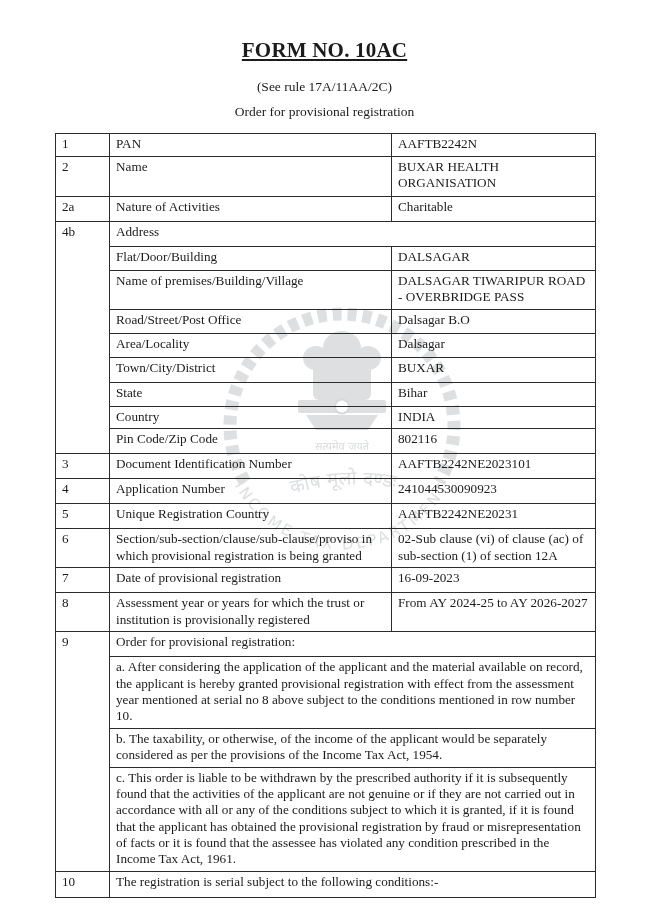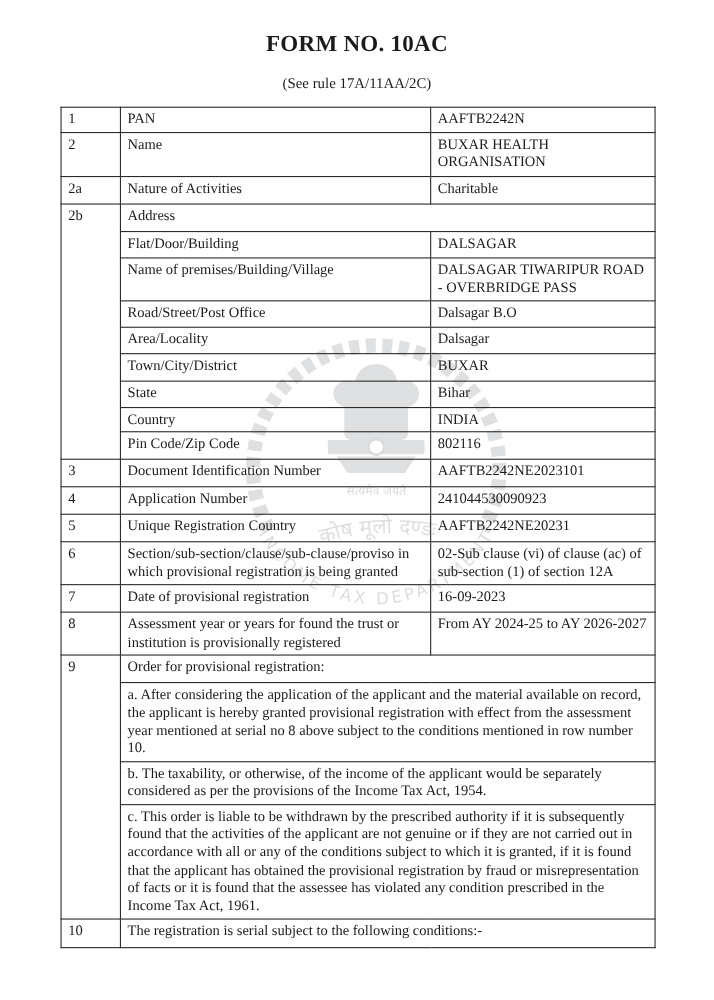--- a/index.html
+++ b/index.html
@@ -6,21 +6,21 @@
   body {
     width: 649px; height: 909px;
     background: #ffffff;
     font-family: "Liberation Serif", serif;
     color: #1b1b1b;
     position: relative;
     overflow: hidden;
   }
 
   .doc-header { text-align: center; padding-top: 26px; position: relative; z-index: 2; }
-  .doc-title { font-size: 21px; font-weight: bold; letter-spacing: 0.2px; margin: 1px; }
+  .doc-title { font-size: 21px; font-weight: bold; letter-spacing: 0.2px; margin: 12px; text-decoration: underline; }
   .doc-rule   { margin-top: 16px; font-size: 13.5px; }
   .doc-order  { margin-top: 9px;  font-size: 13.5px; }
 
   
   .watermark {
     position: absolute; left: 182px; top: 276px;
     width: 320px; height: 320px;
     z-index: 0;
   }
 
@@ -73,20 +73,21 @@
 
     <text font-family="DejaVu Sans, sans-serif" font-size="15" letter-spacing="3" fill="#bfc3c7">
       <textPath href="#wm-bottom-arc" startOffset="50%" text-anchor="middle">INCOME TAX DEPARTMENT</textPath>
     </text>
   </g>
 </svg>
 
 <div class="doc-header">
   <h1 class="doc-title">FORM NO. 10AC</h1>
   <div class="doc-rule">(See rule 17A/11AA/2C)</div>
+  <div class="doc-order">Order for provisional registration</div>
 </div>
 
 <table class="form">
   <colgroup>
       <col class="c-num">
       <col class="c-label">
       <col class="c-value">
     </colgroup>
   <tbody>
 
@@ -102,21 +103,21 @@
     <td>BUXAR HEALTH ORGANISATION</td>
   </tr>
 
   <tr style="height:25px">
     <td>2a</td>
     <td>Nature of Activities</td>
     <td>Charitable</td>
   </tr>
 
   <tr style="height:25px">
-    <td rowspan="9">2b</td>
+    <td rowspan="9">4b</td>
     <td colspan="2">Address</td>
   </tr>
   <tr style="height:24px">
     <td>Flat/Door/Building</td>
     <td>DALSAGAR</td>
   </tr>
   <tr style="height:39px">
     <td>Name of premises/Building/Village</td>
     <td>DALSAGAR TIWARIPUR ROAD - OVERBRIDGE PASS</td>
   </tr>
@@ -170,21 +171,21 @@
   </tr>
 
   <tr style="height:25px">
     <td>7</td>
     <td>Date of provisional registration</td>
     <td>16-09-2023</td>
   </tr>
 
   <tr style="height:39px">
     <td>8</td>
-    <td>Assessment year or years for found the trust or institution is provisionally registered</td>
+    <td>Assessment year or years for which the trust or institution is provisionally registered</td>
     <td>From AY 2024-25 to AY 2026-2027</td>
   </tr>
 
   <tr style="height:25px">
     <td rowspan="4">9</td>
     <td colspan="2">Order for provisional registration:</td>
   </tr>
   <tr style="height:69px">
     <td colspan="2">a. After considering the application of the applicant and the material available on record, the applicant is hereby granted provisional registration with effect from the assessment year mentioned at serial no 8 above subject to the conditions mentioned in row number 10.</td>
   </tr>

